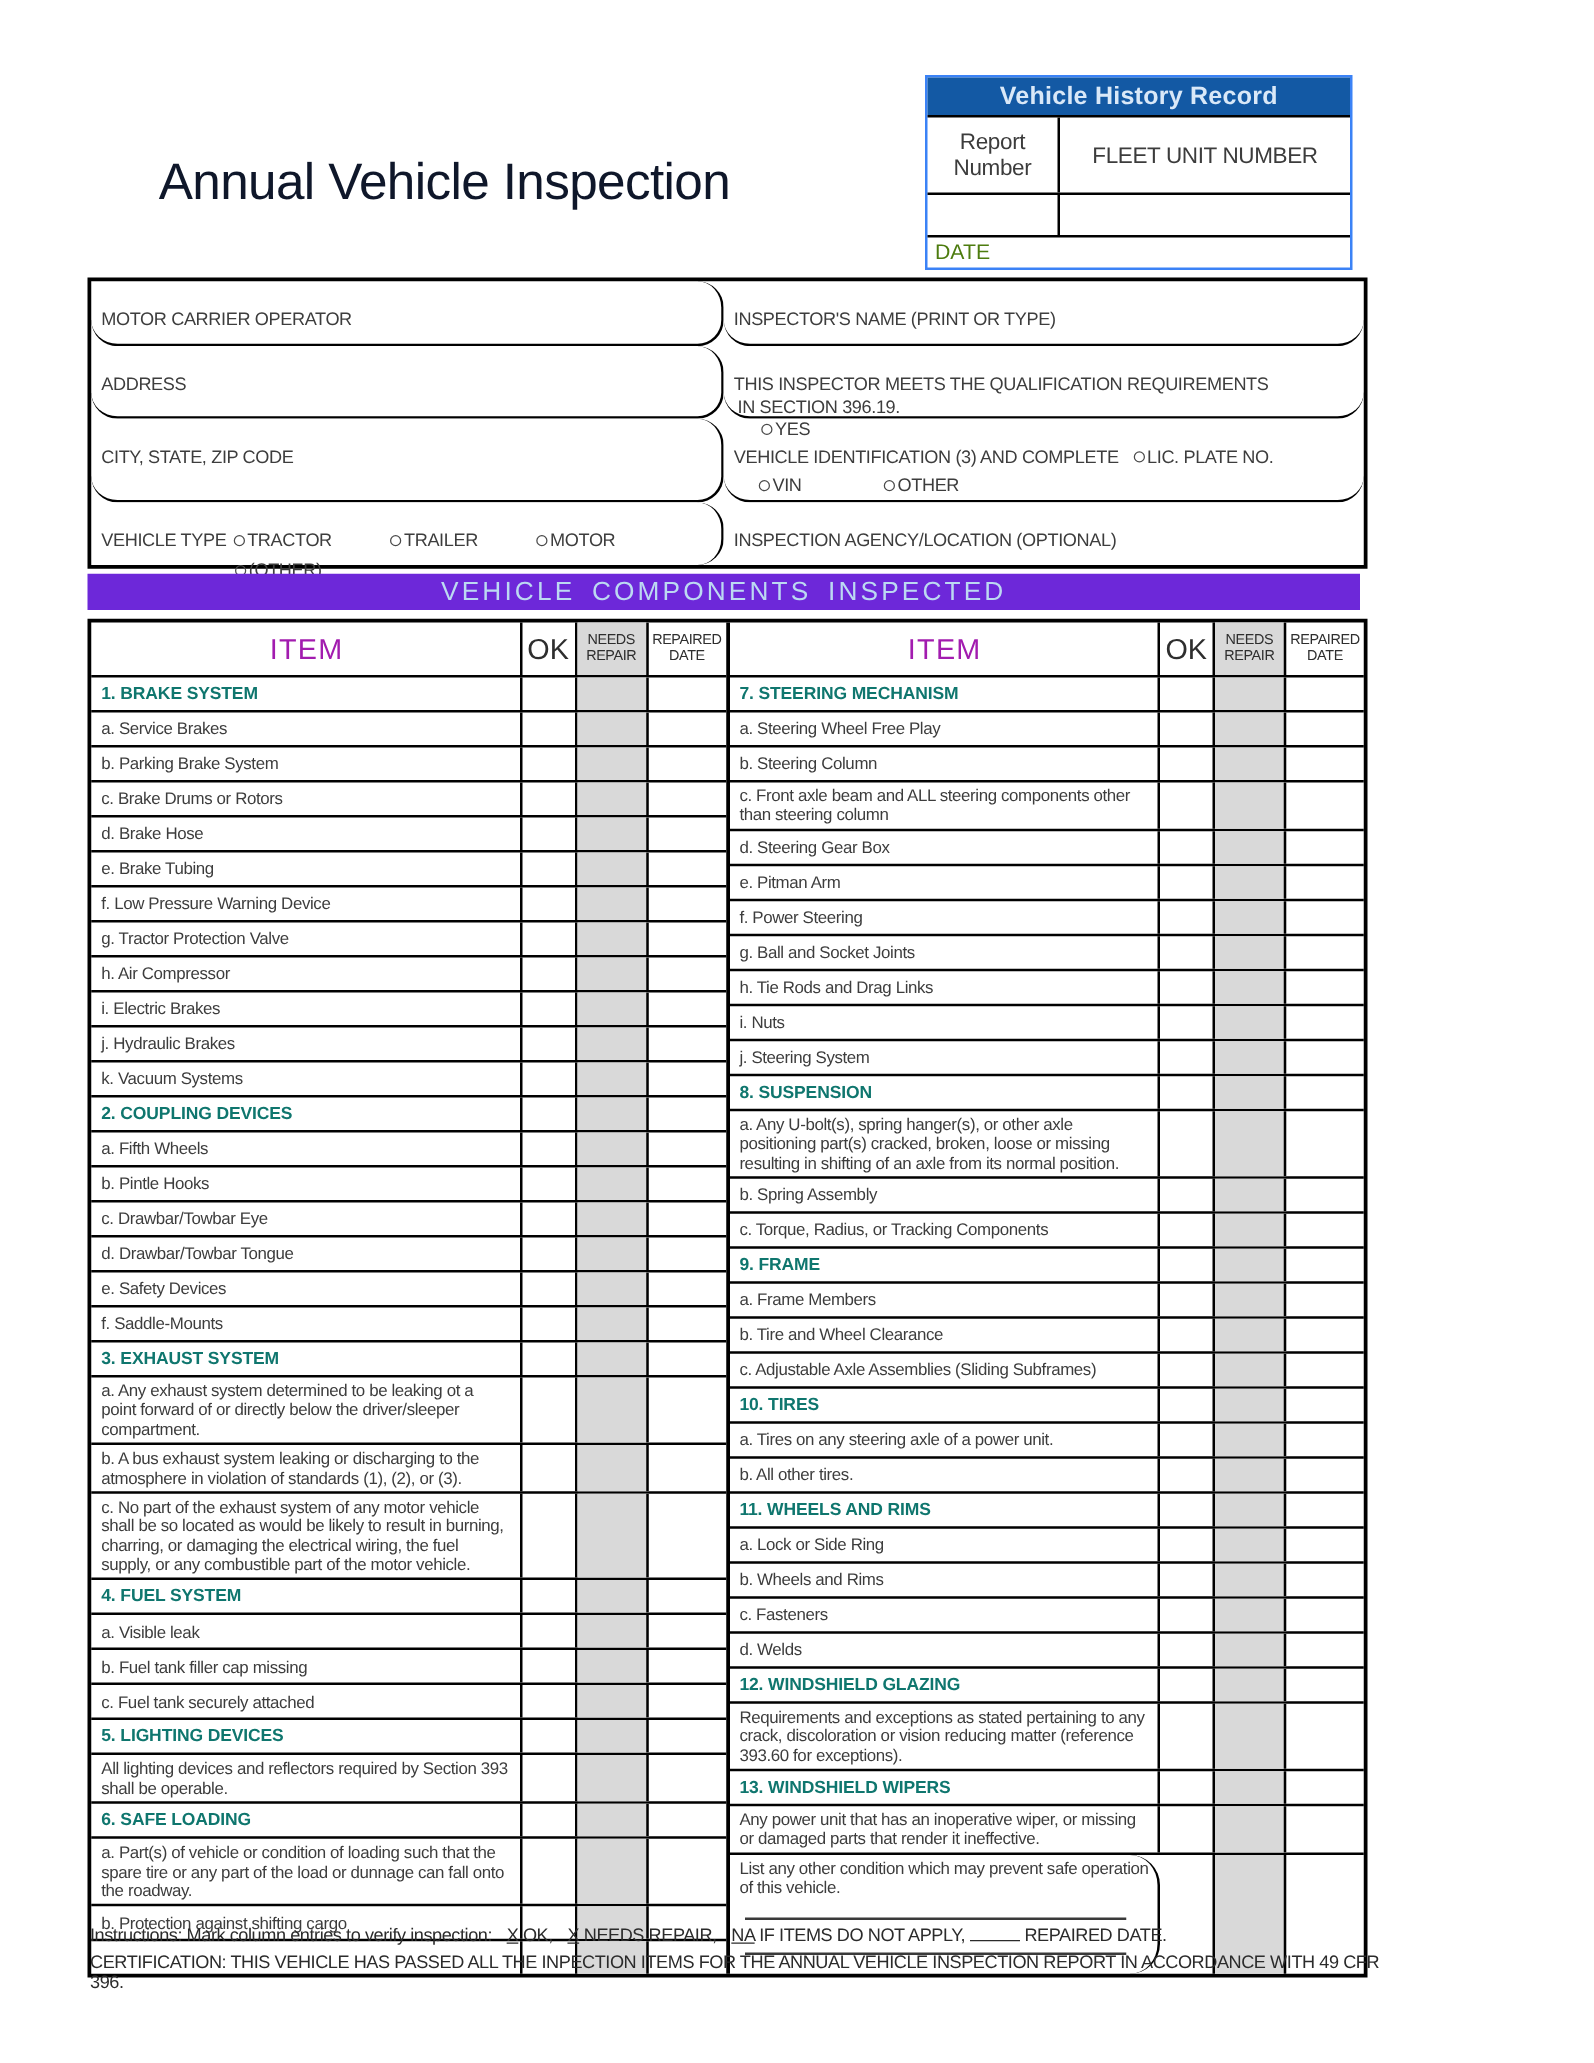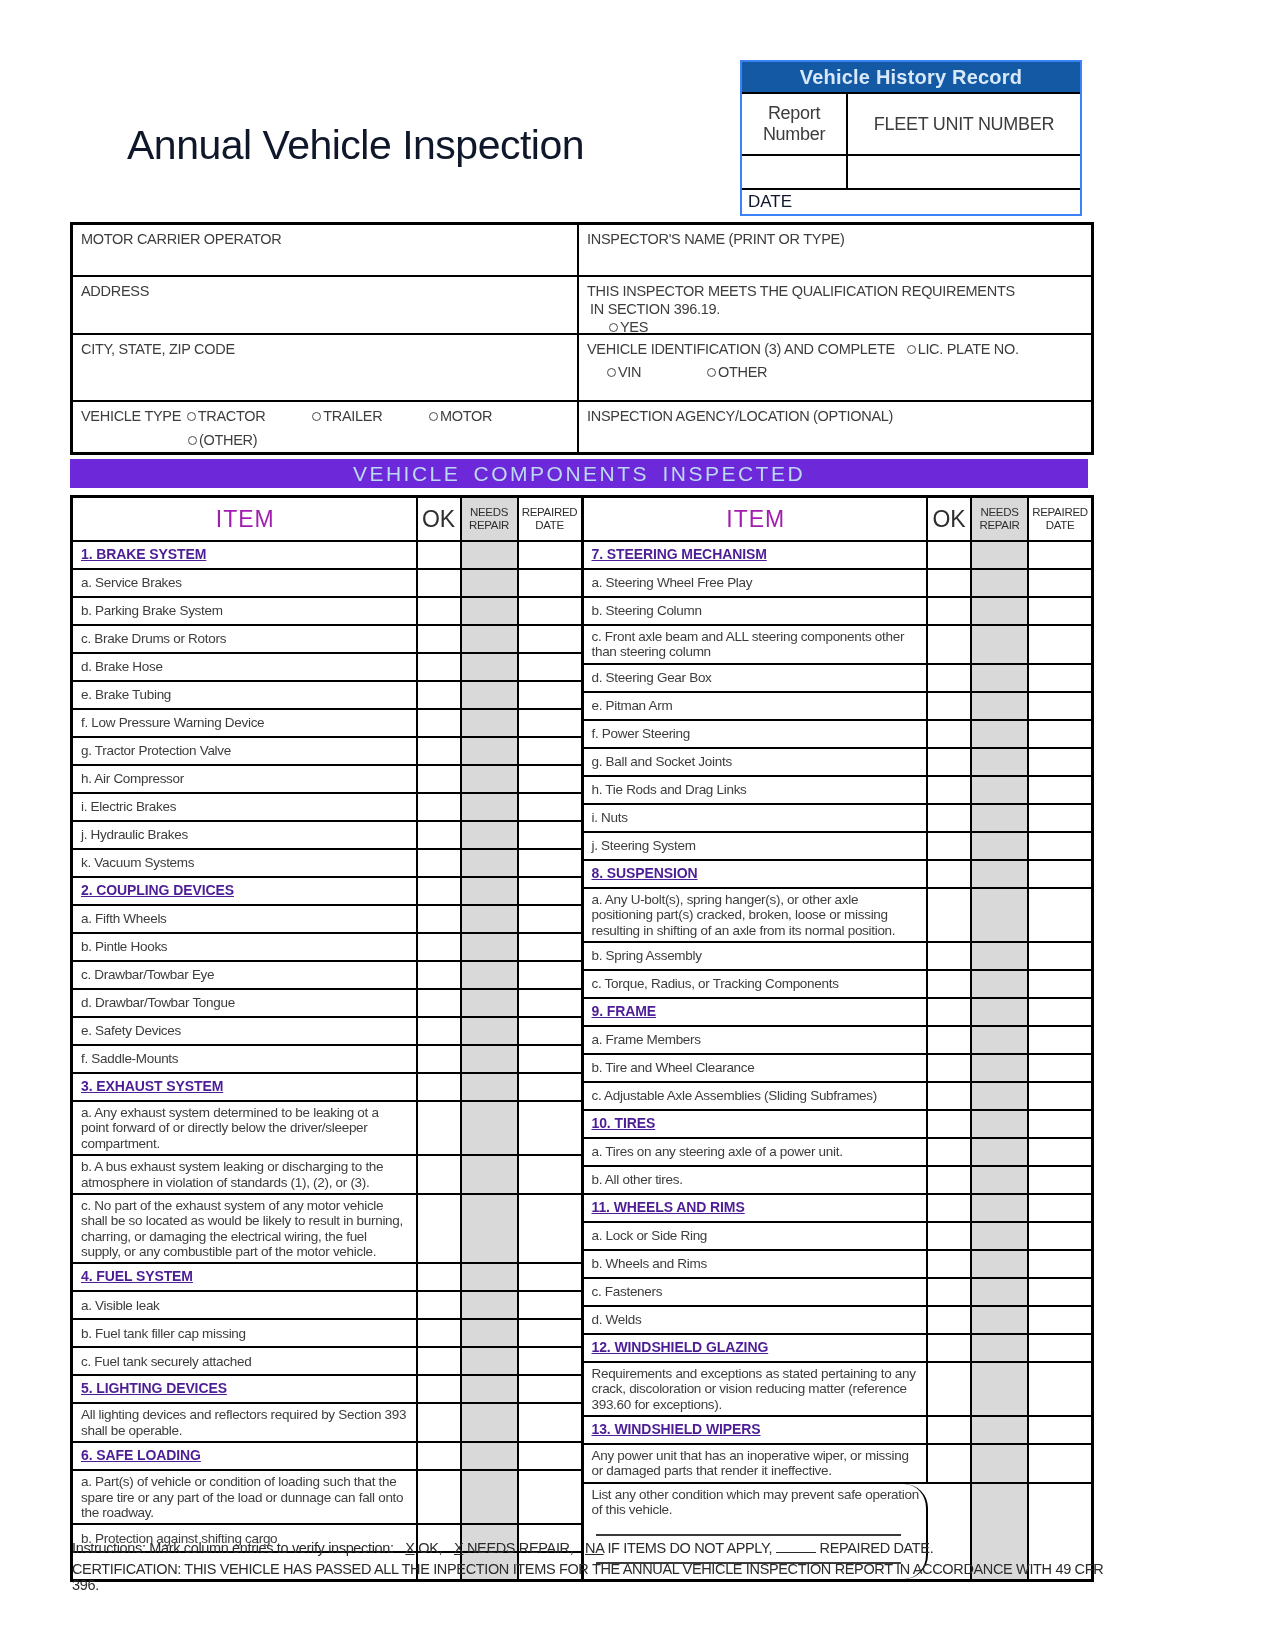--- a/index.html
+++ b/index.html
@@ -18,28 +18,28 @@
     height:30px; background:#1359a4; color:#d9e8f8; font-weight:bold; font-size:20px;
     display:flex; align-items:center; justify-content:center; letter-spacing:0.2px;
   }
   .history-row { display:flex; border-top:2px solid #000; }
   .history-row.first { border-top:none; border-top:2px solid #000; }
   .h-cell { color:#3c3c3c; font-size:18px; letter-spacing:-0.3px; }
   .h-left { width:104px; border-right:2px solid #000; display:flex; align-items:center; justify-content:center; text-align:center; line-height:1.15; }
   .h-right { flex:1; display:flex; align-items:center; justify-content:center; }
   .hr-labels { height:60px; }
   .hr-values { height:32px; }
-  .hr-date { height:24px; align-items:center; display:flex; padding-left:6px; font-size:17px; color:#0f172a; }
+  .hr-date { height:24px; align-items:center; display:flex; padding-left:6px; font-size:17px; color:#4d7c0f; }
   
   .info {
     position:absolute; left:70px; top:222px; width:1018px;
     border:3px solid #000; display:grid;
     grid-template-columns: 506px 1fr; grid-template-rows: 52px 58px 67px 50px;
   }
-  .i-cell { border-right:2px solid #000; border-bottom:2px solid #000; padding:5px 8px; font-size:14.5px; color:#3d3d3d; letter-spacing:-0.3px; line-height:1.25; }
+  .i-cell { border-right:2px solid #000; border-bottom:2px solid #000; padding:22px 8px; font-size:14.5px; color:#3d3d3d; letter-spacing:-0.3px; line-height:1.25;border-radius:21px; }
   .i-cell.right { border-right:none; }
   .i-cell.bottom { border-bottom:none; }
   .radio {
     display:inline-block; width:7px; height:7px; border:1px solid #4a4a4a; border-radius:50%;
     margin-right:2px; vertical-align:baseline;
   }
   .opt { white-space:nowrap; }
   
   .banner {
     position:absolute; left:70px; top:459px; width:1018px; height:29px;
@@ -57,21 +57,21 @@
     display:grid; grid-template-columns: 1fr 44px 57px 62px;
     border-bottom:2px solid #000; flex-shrink:0; min-height:26px;
   }
   .crow:last-child { border-bottom:none; }
   .crow.grow { flex:1; }
   .c-item {
     padding:3px 6px 3px 8px; font-size:13.5px; line-height:1.14; color:#3d3d3d;
     letter-spacing:-0.3px; border-right:2px solid #000;
     display:flex; flex-direction:column; justify-content:center;
   }
-  .crow.section .c-item { font-weight:bold; color:#4c1d95; font-size:14px; letter-spacing:-0.1px;text-decoration:underline; }
+  .crow.section .c-item { font-weight:bold; color:#0f766e; font-size:14px; letter-spacing:-0.1px; }
   .c-ok { border-right:2px solid #000; }
   .c-needs { border-right:2px solid #000; background:#d9d9d9; }
   .chead { min-height:42px; border-bottom:2px solid #000; }
   .chead .c-item { align-items:center; justify-content:center; font-size:23px; color:#a21caf; letter-spacing:1px; font-weight:normal; }
   .chead .c-ok { display:flex; align-items:center; justify-content:center; font-size:23px; color:#2e2e2e; }
   .chead .c-needs, .chead .c-date { display:flex; align-items:center; justify-content:center; text-align:center; font-size:11.5px; line-height:1.1; color:#2e2e2e; letter-spacing:-0.3px; }
   .write-line { border-bottom:2px solid #3a3a3a; width:305px; margin-left:4px; }
   .wl-1 { margin-top:16px; }
   .wl-2 { margin-top:26px; margin-bottom:8px; }
   

